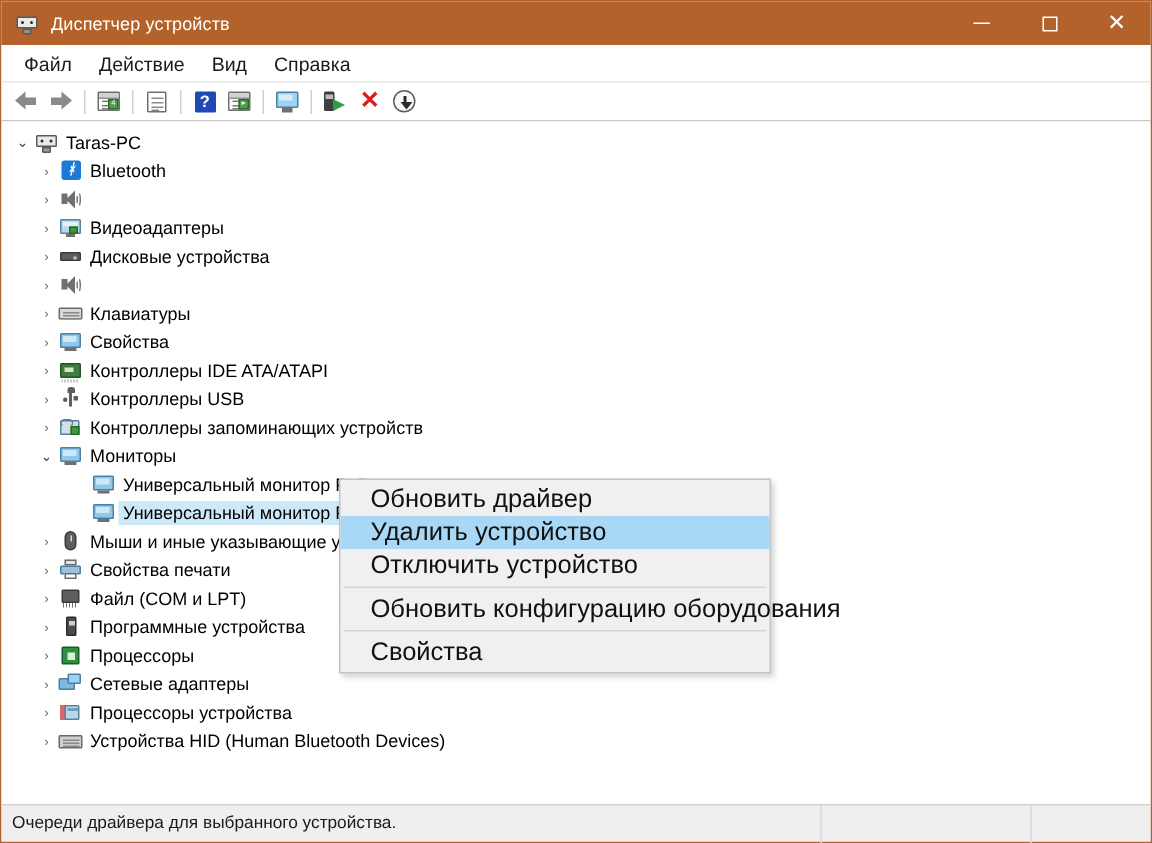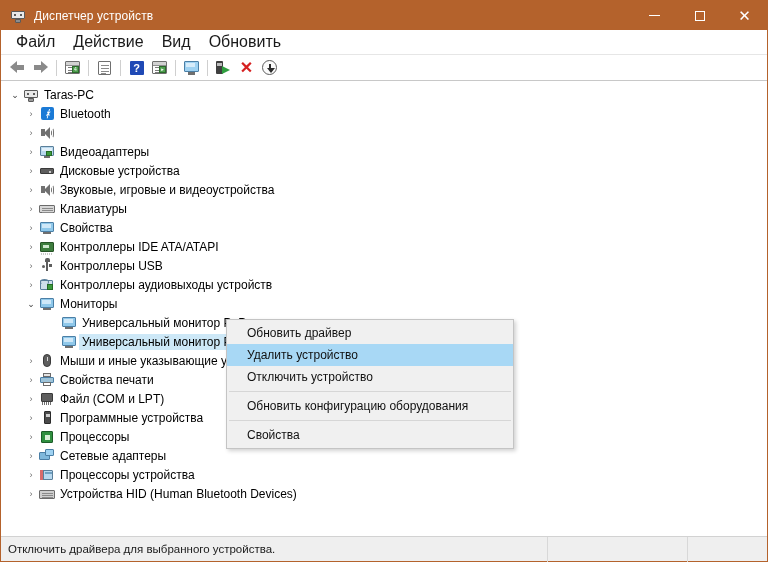--- a/index.html
+++ b/index.html
@@ -62,21 +62,21 @@
   .win-btn .gcls { font-size: 15px; font-weight: 300; }
 
   
   .menubar {
     height: 24px; background: #ffffff;
     display: flex; align-items: center;
     padding-left: 6px;
     flex: 0 0 auto;
   }
   .menu-item {
-    font-size: 16px; color: #1a1a1a;
+    font-size: 13px; color: #1a1a1a;
     padding: 3px 9px;
     line-height: 1;
     white-space: nowrap;
   }
 
   
   .toolbar {
     height: 27px; background: #ffffff;
     border-top: 1px solid #e6e6e6;
     border-bottom: 1px solid #c8c8c8;
@@ -309,21 +309,21 @@
     background: #f0f0f0;
     border: 1px solid #c4c4c4;
     box-shadow: 2px 2px 4px rgba(0,0,0,.18);
     padding: 2px 0;
     z-index: 50;
   }
   .ctx-item {
     height: 22px;
     display: flex; align-items: center;
     padding-left: 20px; padding-right: 23px;
-    font-size: 12px; color: #111111;
+    font-size: 17px; color: #111111;
     white-space: nowrap;
   }
   .ctx-item.highlighted { background: #a8d8f5; }
   .ctx-item.bold { font-weight: normal; }
   .ctx-sep { height: 1px; background: #d6d6d6; margin: 3px 2px; }
 
   
   .statusbar {
     height: 25px; flex: 0 0 auto;
     background: #efefef;
@@ -360,21 +360,21 @@
       <div class="win-btn">
           <span class="gcls">✕</span>
         </div>
     </div>
   </div>
 
   <div class="menubar">
     <div class="menu-item">Файл</div>
     <div class="menu-item">Действие</div>
     <div class="menu-item">Вид</div>
-    <div class="menu-item">Обновить</div>
+    <div class="menu-item">Справка</div>
   </div>
 
   <div class="toolbar">
     <div class="tb-btn">
       <span class="arrow-ico back">
           <i class="shaft"></i>
           <i class="head"></i>
         </span>
     </div>
     <div class="tb-btn">
@@ -492,21 +492,20 @@
     </div>
 
     <div class="node" style="padding-left:22px">
       <span class="chev">›</span>
       <span class="nicon ic-spk">
           <i class="cone"></i>
           <i class="tri"></i>
           <i class="wv w1"></i>
           <i class="wv w2"></i>
         </span>
-      <span class="nlabel">Звуковые, игровые и видеоустройства</span>
     </div>
 
     <div class="node" style="padding-left:22px">
       <span class="chev">›</span>
       <span class="nicon ic-kb">
           <i class="body"></i>
         </span>
       <span class="nlabel">Клавиатуры</span>
     </div>
 
@@ -539,21 +538,21 @@
       <span class="nlabel">Контроллеры USB</span>
     </div>
 
     <div class="node" style="padding-left:22px">
       <span class="chev">›</span>
       <span class="nicon ic-stor">
           <i class="body"></i>
           <i class="cv"></i>
           <i class="grn"></i>
         </span>
-      <span class="nlabel">Контроллеры аудиовыходы устройств</span>
+      <span class="nlabel">Контроллеры запоминающих устройств</span>
     </div>
 
     <div class="node" style="padding-left:22px">
       <span class="chev expanded">⌄</span>
       <span class="nicon ic-mon">
           <i class="scr"></i>
           <i class="bse"></i>
         </span>
       <span class="nlabel">Мониторы</span>
     </div>
@@ -650,18 +649,18 @@
       <div class="ctx-item">Отключить устройство</div>
       <div class="ctx-sep"></div>
       <div class="ctx-item">Обновить конфигурацию оборудования</div>
       <div class="ctx-sep"></div>
       <div class="ctx-item bold">Свойства</div>
     </div>
 
   </div>
 
   <div class="statusbar">
-    <div class="sb-panel main">Отключить драйвера для выбранного устройства.</div>
+    <div class="sb-panel main">Очереди драйвера для выбранного устройства.</div>
     <div class="sb-panel mid"></div>
     <div class="sb-panel end"></div>
   </div>
 
 </div>
 
 </body></html>

